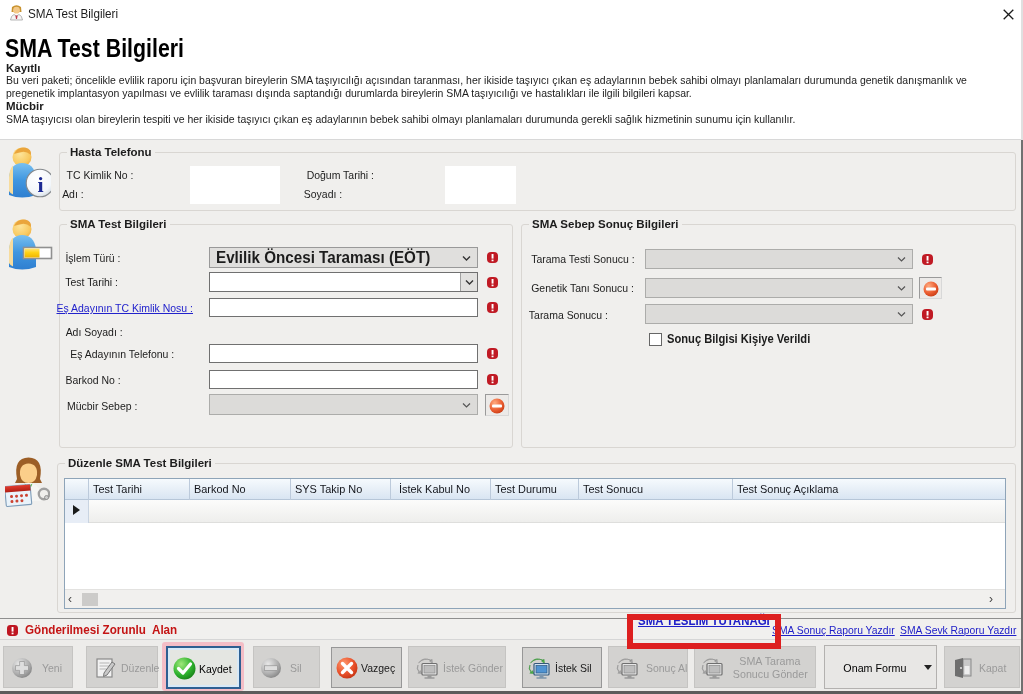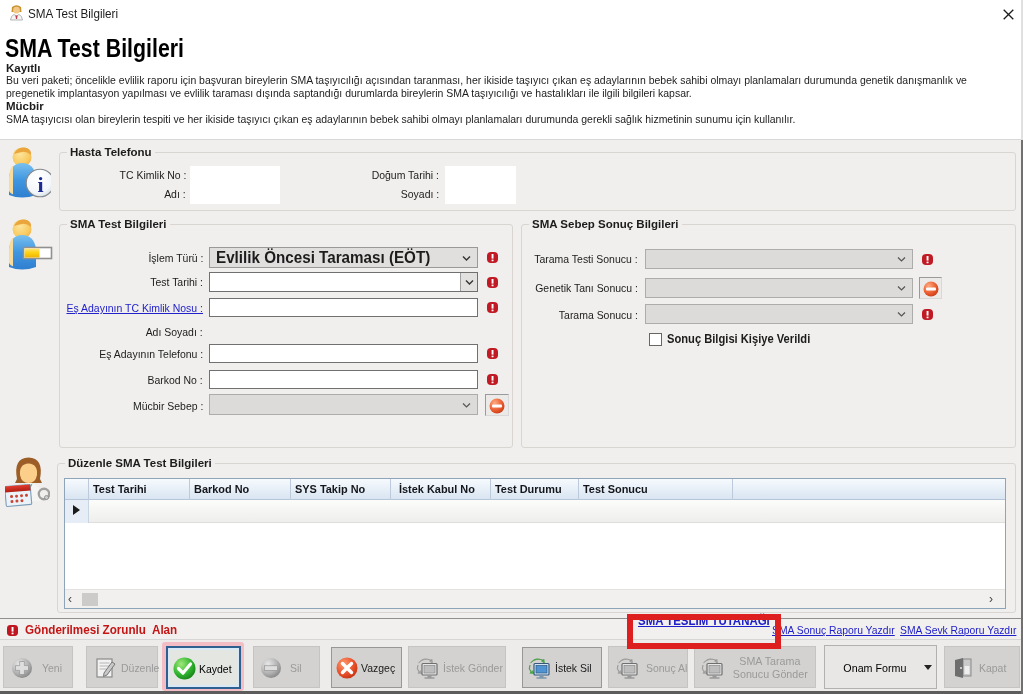--- a/index.html
+++ b/index.html
@@ -1,31 +1,31 @@
 <!DOCTYPE html>
 <html><head><meta charset="utf-8">
 <style>
 *{margin:0;padding:0;box-sizing:border-box}
 html,body{width:1023px;height:694px;overflow:hidden}
 body{font-family:"Liberation Sans",sans-serif;background:#fff;position:relative;font-size:11.5px;color:#1c1c1c}
 .abs{position:absolute}
 .t{display:inline-block;transform:scaleX(.91);transform-origin:0 50%;white-space:nowrap}
 .tr{display:inline-block;transform:scaleX(.91);transform-origin:100% 50%;white-space:nowrap}
 .tc{display:inline-block;transform:scaleX(.93);transform-origin:50% 50%;white-space:nowrap}
-.lbl{position:absolute;height:14px;line-height:14px;text-align:right}
+.lbl{position:absolute;height:14px;line-height:14px;text-align:left}
 .grp{position:absolute;border:1px solid #d9d6d2;border-radius:3px}
 .glab{position:absolute;top:-7px;left:7px;background:#f0efed;padding:0 3px;font-weight:bold;height:13px;line-height:13px;font-size:11.5px}
 .inp{position:absolute;background:#fff;border:1px solid #707070}
 .combo-g{position:absolute;background:#e0dfdd;border:1px solid #999;}
 .combo-d{position:absolute;background:#dcdbd9;border:1px solid #acacaa}
 .chev{position:absolute;width:9px;height:9px}
 .btn{position:absolute;top:646px;height:42px;background:#d3d2d0;border:1px solid #c5c4c2;color:#9a9a9a;font-size:11.5px}
 .btn-en{border:1px solid #979797;color:#1a1a1a}
 .bico{position:absolute;top:10px}
-.hc{position:absolute;top:0;height:21px;line-height:21px;padding-left:4px;font-weight:bold;color:#14161c;border-right:1px solid #bccadb;font-size:11.5px}
+.hc{position:absolute;top:0;height:21px;line-height:21px;padding-left:4px;font-weight:normal;color:#14161c;border-right:1px solid #bccadb;font-size:11.5px}
 .hc .t{transform:scaleX(.95)}
 </style></head>
 <body>
 
 <svg class="abs" style="left:9px;top:5px" width="15" height="16" viewBox="0 0 15 16">
  <path d="M3 2 Q7.5 -1.5 12 2 L12.5 7 L2.5 7 Z" fill="#c8922e"></path>
  <circle cx="7.5" cy="5.2" r="3.4" fill="#f3c98a"></circle>
  <path d="M1.5 15 Q2 10.5 5 9.5 L7.5 11 L10 9.5 Q13 10.5 13.5 15 Z" fill="#f5f5f5" stroke="#9a9a9a" stroke-width=".7"></path>
  <path d="M6.3 10.5 L8.7 10.5 L8 14 L7 14 Z" fill="#c03a4a"></path>
 </svg>
@@ -203,20 +203,21 @@
  <div class="abs" style="left:0;top:21px;width:24px;height:23px;background:#e7edf6;border-right:1px solid #c9d4e2"></div>
  <div class="abs" style="left:8px;top:26px;width:0;height:0;border-left:7px solid #1a1a1a;border-top:5px solid transparent;border-bottom:5px solid transparent"></div>
 
  <div class="abs" style="left:0;top:0;width:24px;height:21px;border-right:1px solid #bccadb"></div>
  <div class="hc" style="left:24px;width:101px"><span class="t">Test Tarihi</span></div>
  <div class="hc" style="left:125px;width:101px"><span class="t">Barkod No</span></div>
  <div class="hc" style="left:226px;width:100px"><span class="t">SYS Takip No</span></div>
  <div class="hc" style="left:330px;width:96px"><span class="t">İstek Kabul No</span></div>
  <div class="hc" style="left:426px;width:88px"><span class="t">Test Durumu</span></div>
  <div class="hc" style="left:514px;width:154px"><span class="t">Test Sonucu</span></div>
+ <div class="hc" style="left:668px;width:272px;border-right:none"><span class="t">Test Sonuç Açıklama</span></div>
 </div>
 
 <div class="abs" style="left:65px;top:589px;width:940px;height:19px;background:#f1f0ee;border-top:1px solid #e3e2e0">
  <div class="abs" style="left:3px;top:3px;width:12px;height:12px;color:#444;font-size:12px;line-height:12px">‹</div>
  <div class="abs" style="left:17px;top:3px;width:16px;height:13px;background:#cccbc9"></div>
  <div class="abs" style="right:4px;top:3px;width:12px;height:12px;color:#444;font-size:12px;line-height:12px">›</div>
 </div>
 
 <div class="abs" style="left:0;top:618px;width:1023px;height:1px;background:#8f8f8f"></div>
 <div class="abs" style="left:0;top:619px;width:1023px;height:20px;background:#f1f0ee"></div>

